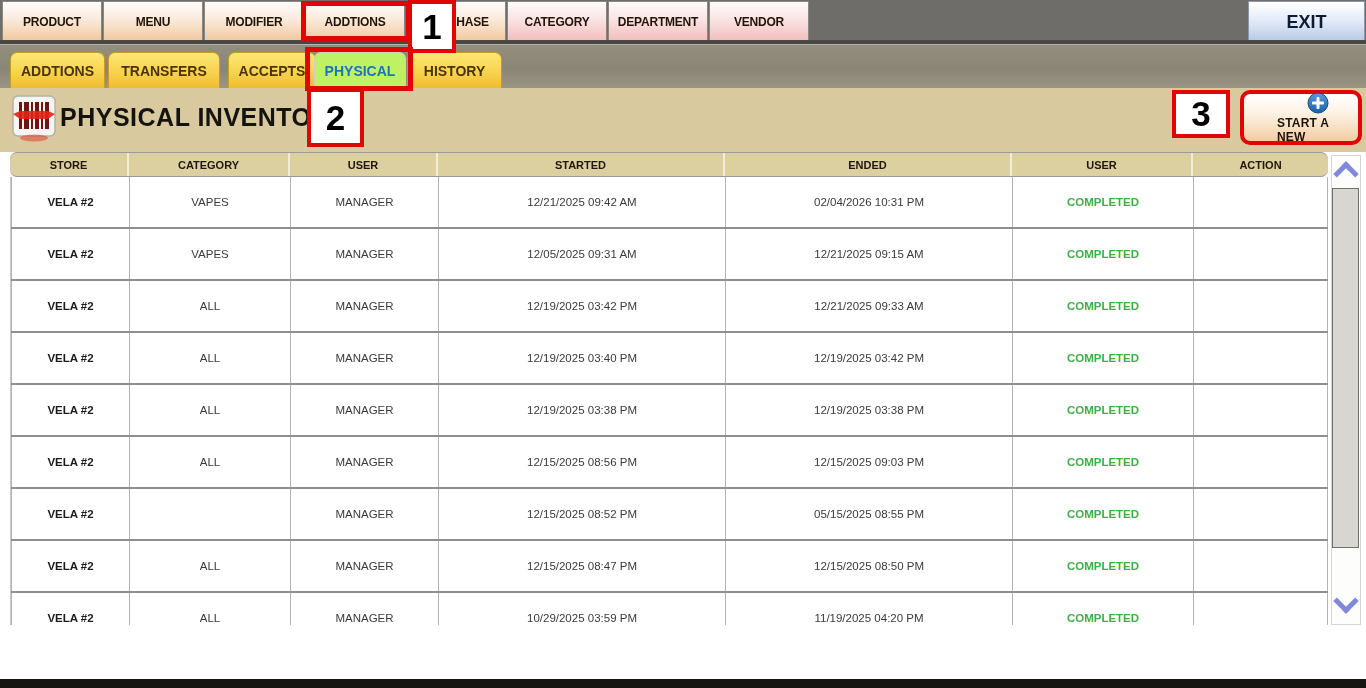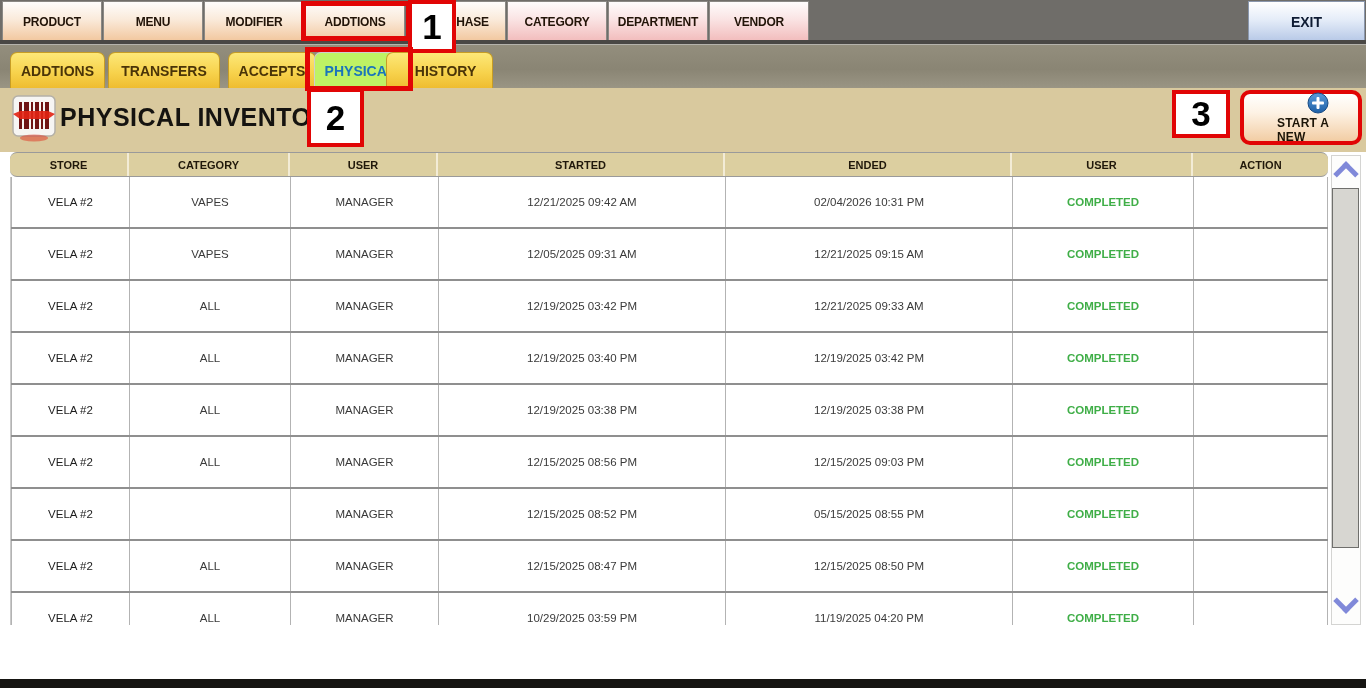--- a/index.html
+++ b/index.html
@@ -9,21 +9,21 @@
 
   
   .topbar{left:0;top:0;width:1366px;height:44px;background:#6f6d69;border-bottom:1px solid #3c3b38;}
   .topbar::after{content:"";position:absolute;left:0;bottom:0;width:100%;height:4px;background:#4a4845;}
   .ttab{position:absolute;top:1px;height:39px;display:flex;align-items:center;justify-content:center;
         font-size:12px;font-weight:bold;color:#221408;letter-spacing:-0.2px;
         border:1px solid #8a8884;border-bottom:none;cursor:pointer;}
   .ttab.warm{background:linear-gradient(180deg,#fefdfc 0%,#faeada 45%,#f2c79e 100%);}
   .ttab.pink{background:linear-gradient(180deg,#fefcfc 0%,#fae3e3 45%,#f2bcbc 100%);}
   .exitbtn{position:absolute;top:1px;right:1px;width:115px;height:40px;display:flex;align-items:center;justify-content:center;
-        font-size:14px;font-weight:bold;color:#0e1b33;background:linear-gradient(180deg,#ffffff 0%,#e4ecf8 45%,#b5c7e6 100%);
+        font-size:18px;font-weight:bold;color:#0e1b33;background:linear-gradient(180deg,#ffffff 0%,#e4ecf8 45%,#b5c7e6 100%);
         border:1px solid #8a97ad;cursor:pointer;}
 
   
   .substrip{left:0;top:44px;width:1366px;height:44px;
         background:linear-gradient(180deg,#938e7d 0%,#8a8574 55%,#9b9685 100%);
         border-top:1px solid #b5b3ac;}
   .stab{position:absolute;height:36px;top:52px;display:flex;align-items:center;justify-content:center;
         font-size:14px;font-weight:bold;color:#4a3408;border-radius:7px 7px 0 0;
         background:linear-gradient(180deg,#fde878 0%,#f7d24c 55%,#eebb2e 100%);
         border:1px solid #c79d25;border-bottom:none;cursor:pointer;}
@@ -48,21 +48,21 @@
   .tablewrap{left:10px;top:152px;width:1318px;}
   .thead,.trow{display:grid;grid-template-columns:119px 161px 148px 287px 287px 181px 1fr;}
   .thead{height:23px;background:#dccfa0;border-top:1px solid #9a9a9a;border-bottom:1px solid #9a9a9a;border-radius:7px;}
   .th{display:flex;align-items:center;justify-content:center;font-size:11px;font-weight:bold;color:#20180a;
       border-right:2px solid #f3ecd6;}
   .th:last-child{border-right:none;}
   .trow{height:50px;background:#fff;border-bottom:2px solid #8f8f8f;}
   .td{display:flex;align-items:center;justify-content:center;font-size:11.5px;color:#3a3a3a;
       border-right:1px solid #b3b3b3;overflow:hidden;}
   .td:first-child{border-left:1px solid #b3b3b3;}
-  .c-store{font-weight:normal;color:#1c1c1c;text-align:right;}
+  .c-store{font-weight:bold;color:#1c1c1c;text-align:right;}
   .c-status{font-weight:bold;color:#3fae47;}
   .tbody{border-left:1px solid #c9c9c9;}
 
   
   .scrollbar{left:1331px;top:155px;width:30px;height:470px;background:#fdfdfc;border:1px solid #d4d4d2;box-sizing:border-box;}
   .chev{display:inline-block;width:13px;height:13px;border-left:5px solid #8089d9;border-top:5px solid #8089d9;}
   .chev.up{transform:rotate(45deg);}
   .chev.down{transform:rotate(225deg);}
   .sb-up{position:absolute;left:1337px;top:165px;cursor:pointer;}
   .sb-down{position:absolute;left:1337px;top:592px;cursor:pointer;}
@@ -113,21 +113,21 @@
   </div>
 <div class="stab" style="left:108px;width:110px;">
     <span>TRANSFERS</span>
   </div>
 <div class="stab" style="left:228px;width:86px;">
     <span>ACCEPTS</span>
   </div>
 <div class="stab active" style="left:314px;width:90px;">
     <span>PHYSICAL</span>
   </div>
-<div class="stab" style="left:386px;width:93px;padding-left:12px;">
+<div class="stab" style="left:407px;width:93px;">
     <span>HISTORY</span>
   </div>
 
 <div class="abs tanband"></div>
 <div class="barcode">
   <svg width="44" height="48" viewBox="0 0 44 48">
     <rect x="1" y="2" width="42" height="40" rx="5" fill="#f6f5f3" stroke="#b4b0a8" stroke-width="1.5"></rect>
     <g fill="#6e1414">
       <rect x="7" y="8" width="3" height="27"></rect>
       <rect x="12" y="8" width="5" height="27"></rect>

